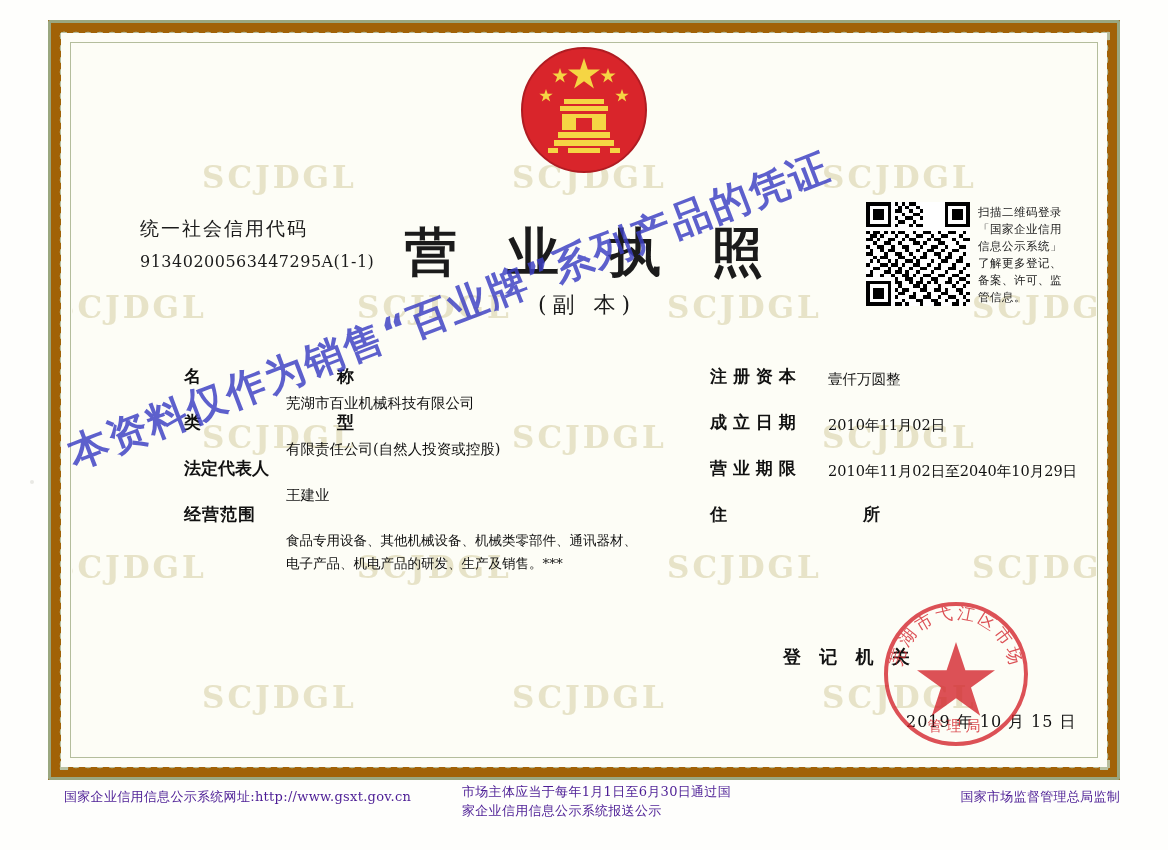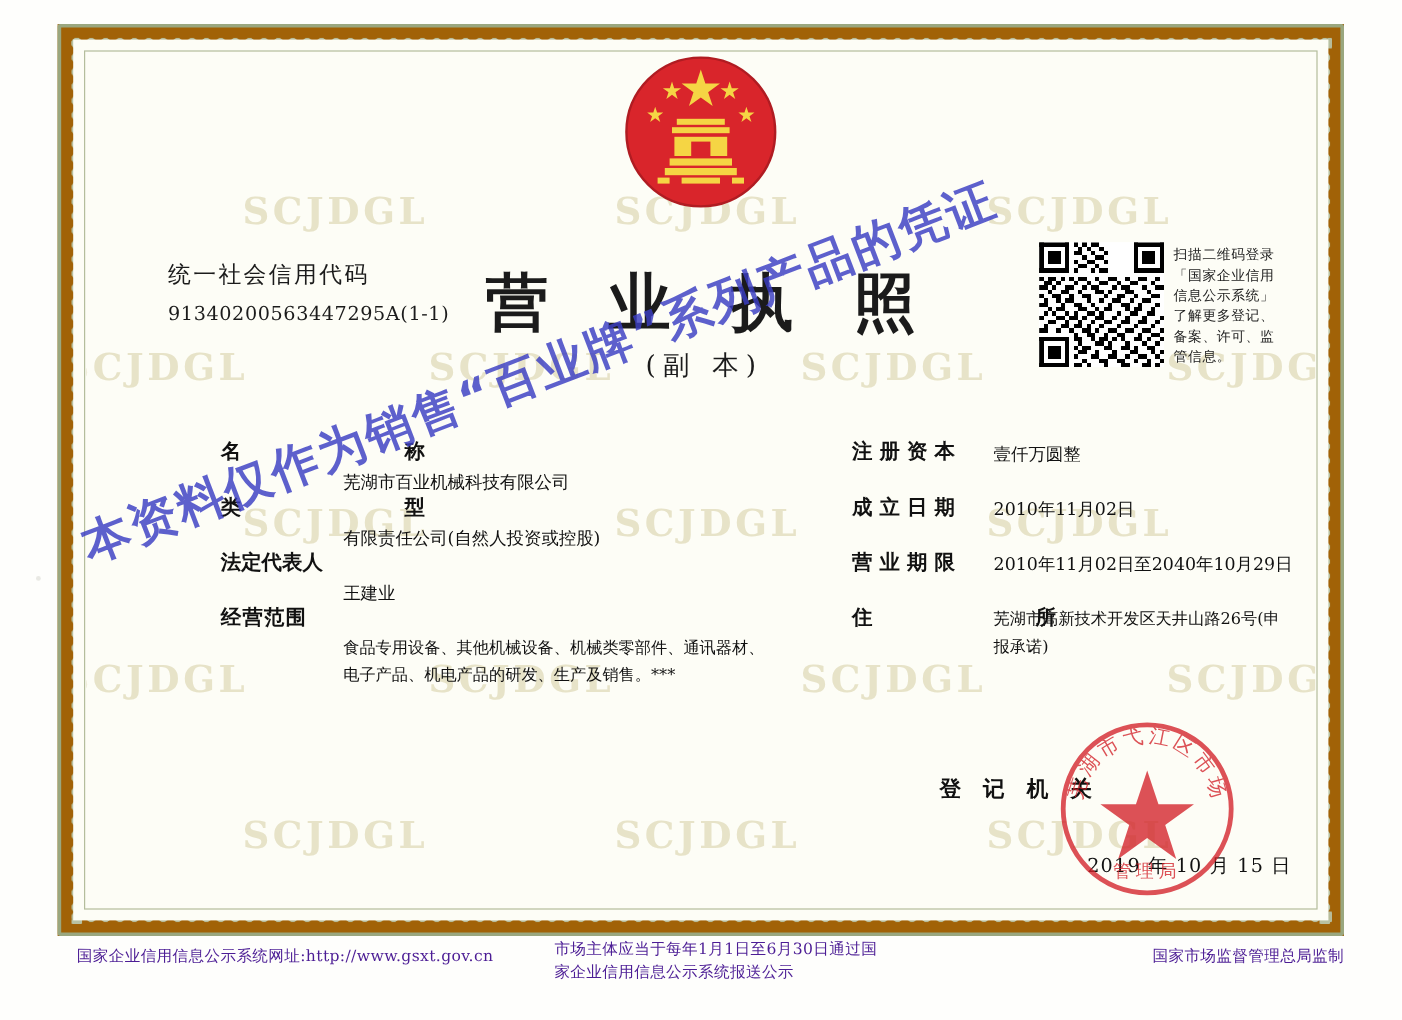--- a/index.html
+++ b/index.html
@@ -594,22 +594,20 @@
         <div class="val l-col" style="top:3px;">王建业</div>
         <div class="lbl r-col" style="top:0;">营 业 期 限</div>
         <div class="val r-col" style="top:3px;width:330px;">2010年11月02日至2040年10月29日</div>
       </div>
 
       <div class="row" style="height:60px;">
         <div class="lbl l-col" style="top:0;letter-spacing:1px;">经营范围</div>
         <div class="val l-col" style="top:2px;width:450px;font-size:13.5px;line-height:23px;">食品专用设备、其他机械设备、机械类零部件、通讯器材、
 电子产品、机电产品的研发、生产及销售。***</div>
         <div class="lbl r-col sp-type" style="top:0;letter-spacing:34px;">住　　所</div>
-        <div class="val r-col" style="top:2px;width:300px;font-size:13.5px;line-height:23px;">芜湖市高新技术开发区天井山路26号(申
-报承诺)</div>
       </div>
 
     </div>
 
     <div class="reg-auth">登 记 机 关</div>
     <div class="reg-date">
       <span class="num">2019</span><span>年</span><span class="num">10</span><span>月</span><span class="num">15</span><span>日</span>
     </div>
 
     <div class="seal">

